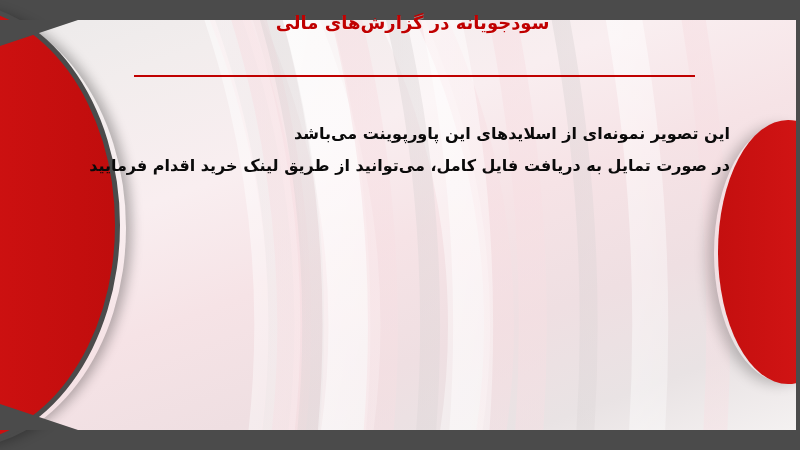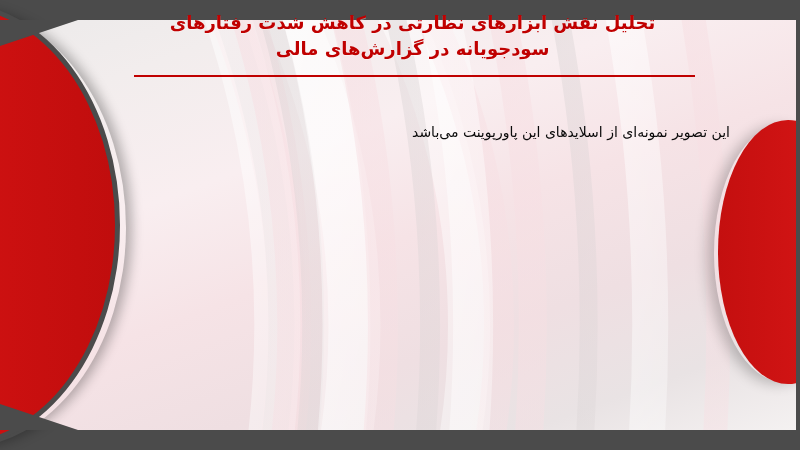--- a/index.html
+++ b/index.html
@@ -108,22 +108,22 @@
   .body-block{
     position:absolute;
     left:110px;top:118px;
     width:620px;
     text-align:right;
     direction:rtl;
     z-index:5;
   }
   .body-line{
     color:#0a0a0a;
-    font-size:14px;
-    font-weight:normal;
+    font-size:16px;
+    font-weight:bold;
     line-height:2.0;
     white-space:nowrap;
   }
 </style>
 </head>
 <body>
 
 <div id="slide">
 
   <div class="frame-bar top"></div>
@@ -174,22 +174,22 @@
     <div class="right-lens-shadow"></div>
     <div class="right-lens"></div>
   </div>
 
   <div class="left-lens-shadow"></div>
   <div class="left-lens"></div>
   <div class="bevel tl"></div>
   <div class="bevel bl"></div>
 
   <div class="title-block">
-    <div class="title-line">تحلیل نقش ابزارهای نظارتی در کاهش شدت رفتارهای</div>
     <div class="title-line">سودجویانه در گزارش‌های مالی</div>
   </div>
   <div class="title-rule"></div>
 
   <div class="body-block">
     <div class="body-line">این تصویر نمونه‌ای از اسلایدهای این پاورپوینت می‌باشد</div>
+    <div class="body-line">در صورت تمایل به دریافت فایل کامل، می‌توانید از طریق لینک خرید اقدام فرمایید</div>
   </div>
 
 </div>
 
 </body></html>

